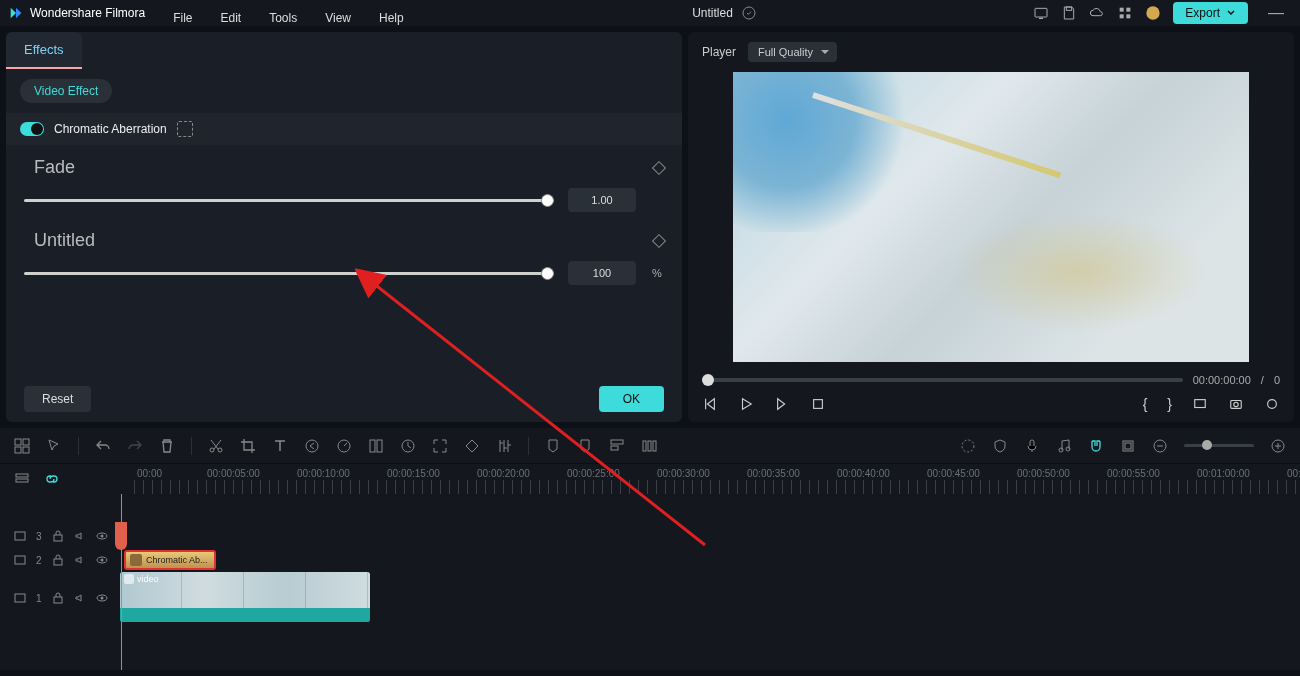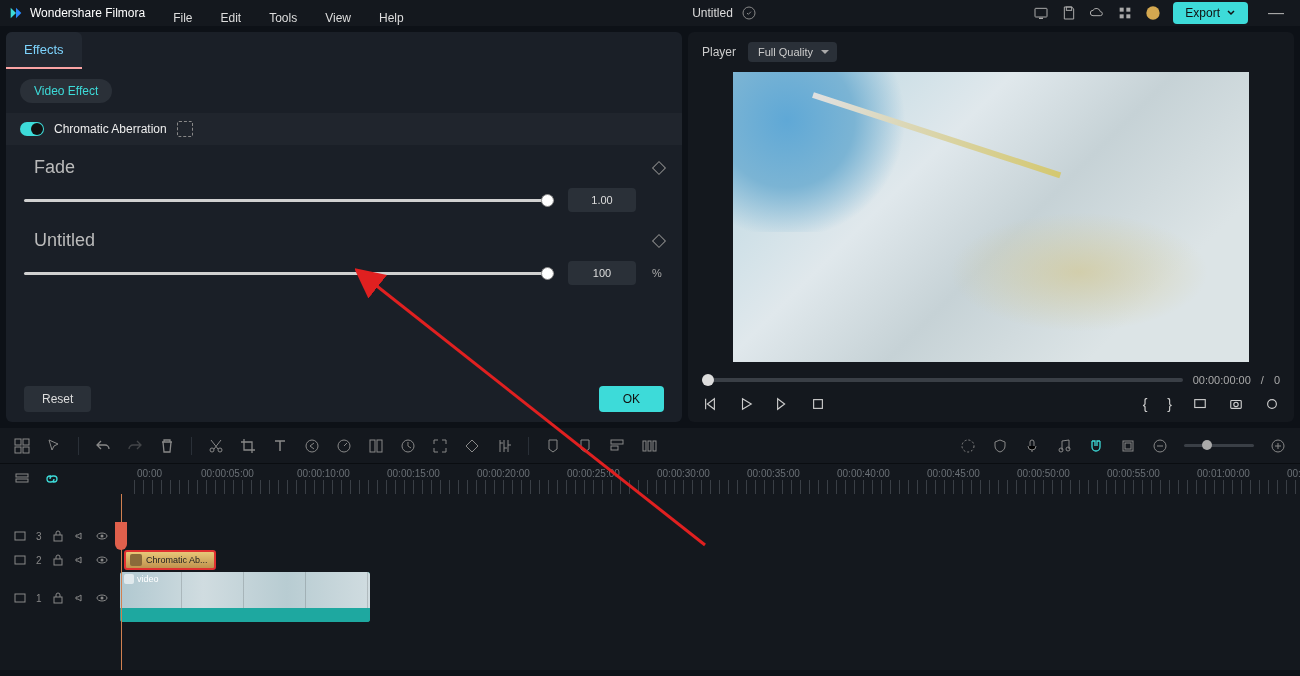--- a/index.html
+++ b/index.html
@@ -404,21 +404,21 @@
           <rect x="2" y="3" width="12" height="3" fill="none" stroke="#888"></rect>
           <rect x="2" y="8" width="12" height="3" fill="none" stroke="#888"></rect>
         </svg>
       <svg class="tb-icon" viewBox="0 0 16 16" style="color:#3ddbd9">
           <path d="M6 8a3 3 0 013-3h1a3 3 0 010 6H9M10 8a3 3 0 01-3 3H6a3 3 0 010-6h1" fill="none" stroke="#3ddbd9" stroke-width="1.3"></path>
         </svg>
     </div>
     <div class="ruler-right">
       <div class="ruler-ticks"></div>
       <span class="ruler-mark" style="left:3px">00:00</span>
-      <span class="ruler-mark" style="left:67px">00:00:05:00</span>
+      <span class="ruler-mark" style="left:73px">00:00:05:00</span>
       <span class="ruler-mark" style="left:163px">00:00:10:00</span>
       <span class="ruler-mark" style="left:253px">00:00:15:00</span>
       <span class="ruler-mark" style="left:343px">00:00:20:00</span>
       <span class="ruler-mark" style="left:433px">00:00:25:00</span>
       <span class="ruler-mark" style="left:523px">00:00:30:00</span>
       <span class="ruler-mark" style="left:613px">00:00:35:00</span>
       <span class="ruler-mark" style="left:703px">00:00:40:00</span>
       <span class="ruler-mark" style="left:793px">00:00:45:00</span>
       <span class="ruler-mark" style="left:883px">00:00:50:00</span>
       <span class="ruler-mark" style="left:973px">00:00:55:00</span>

